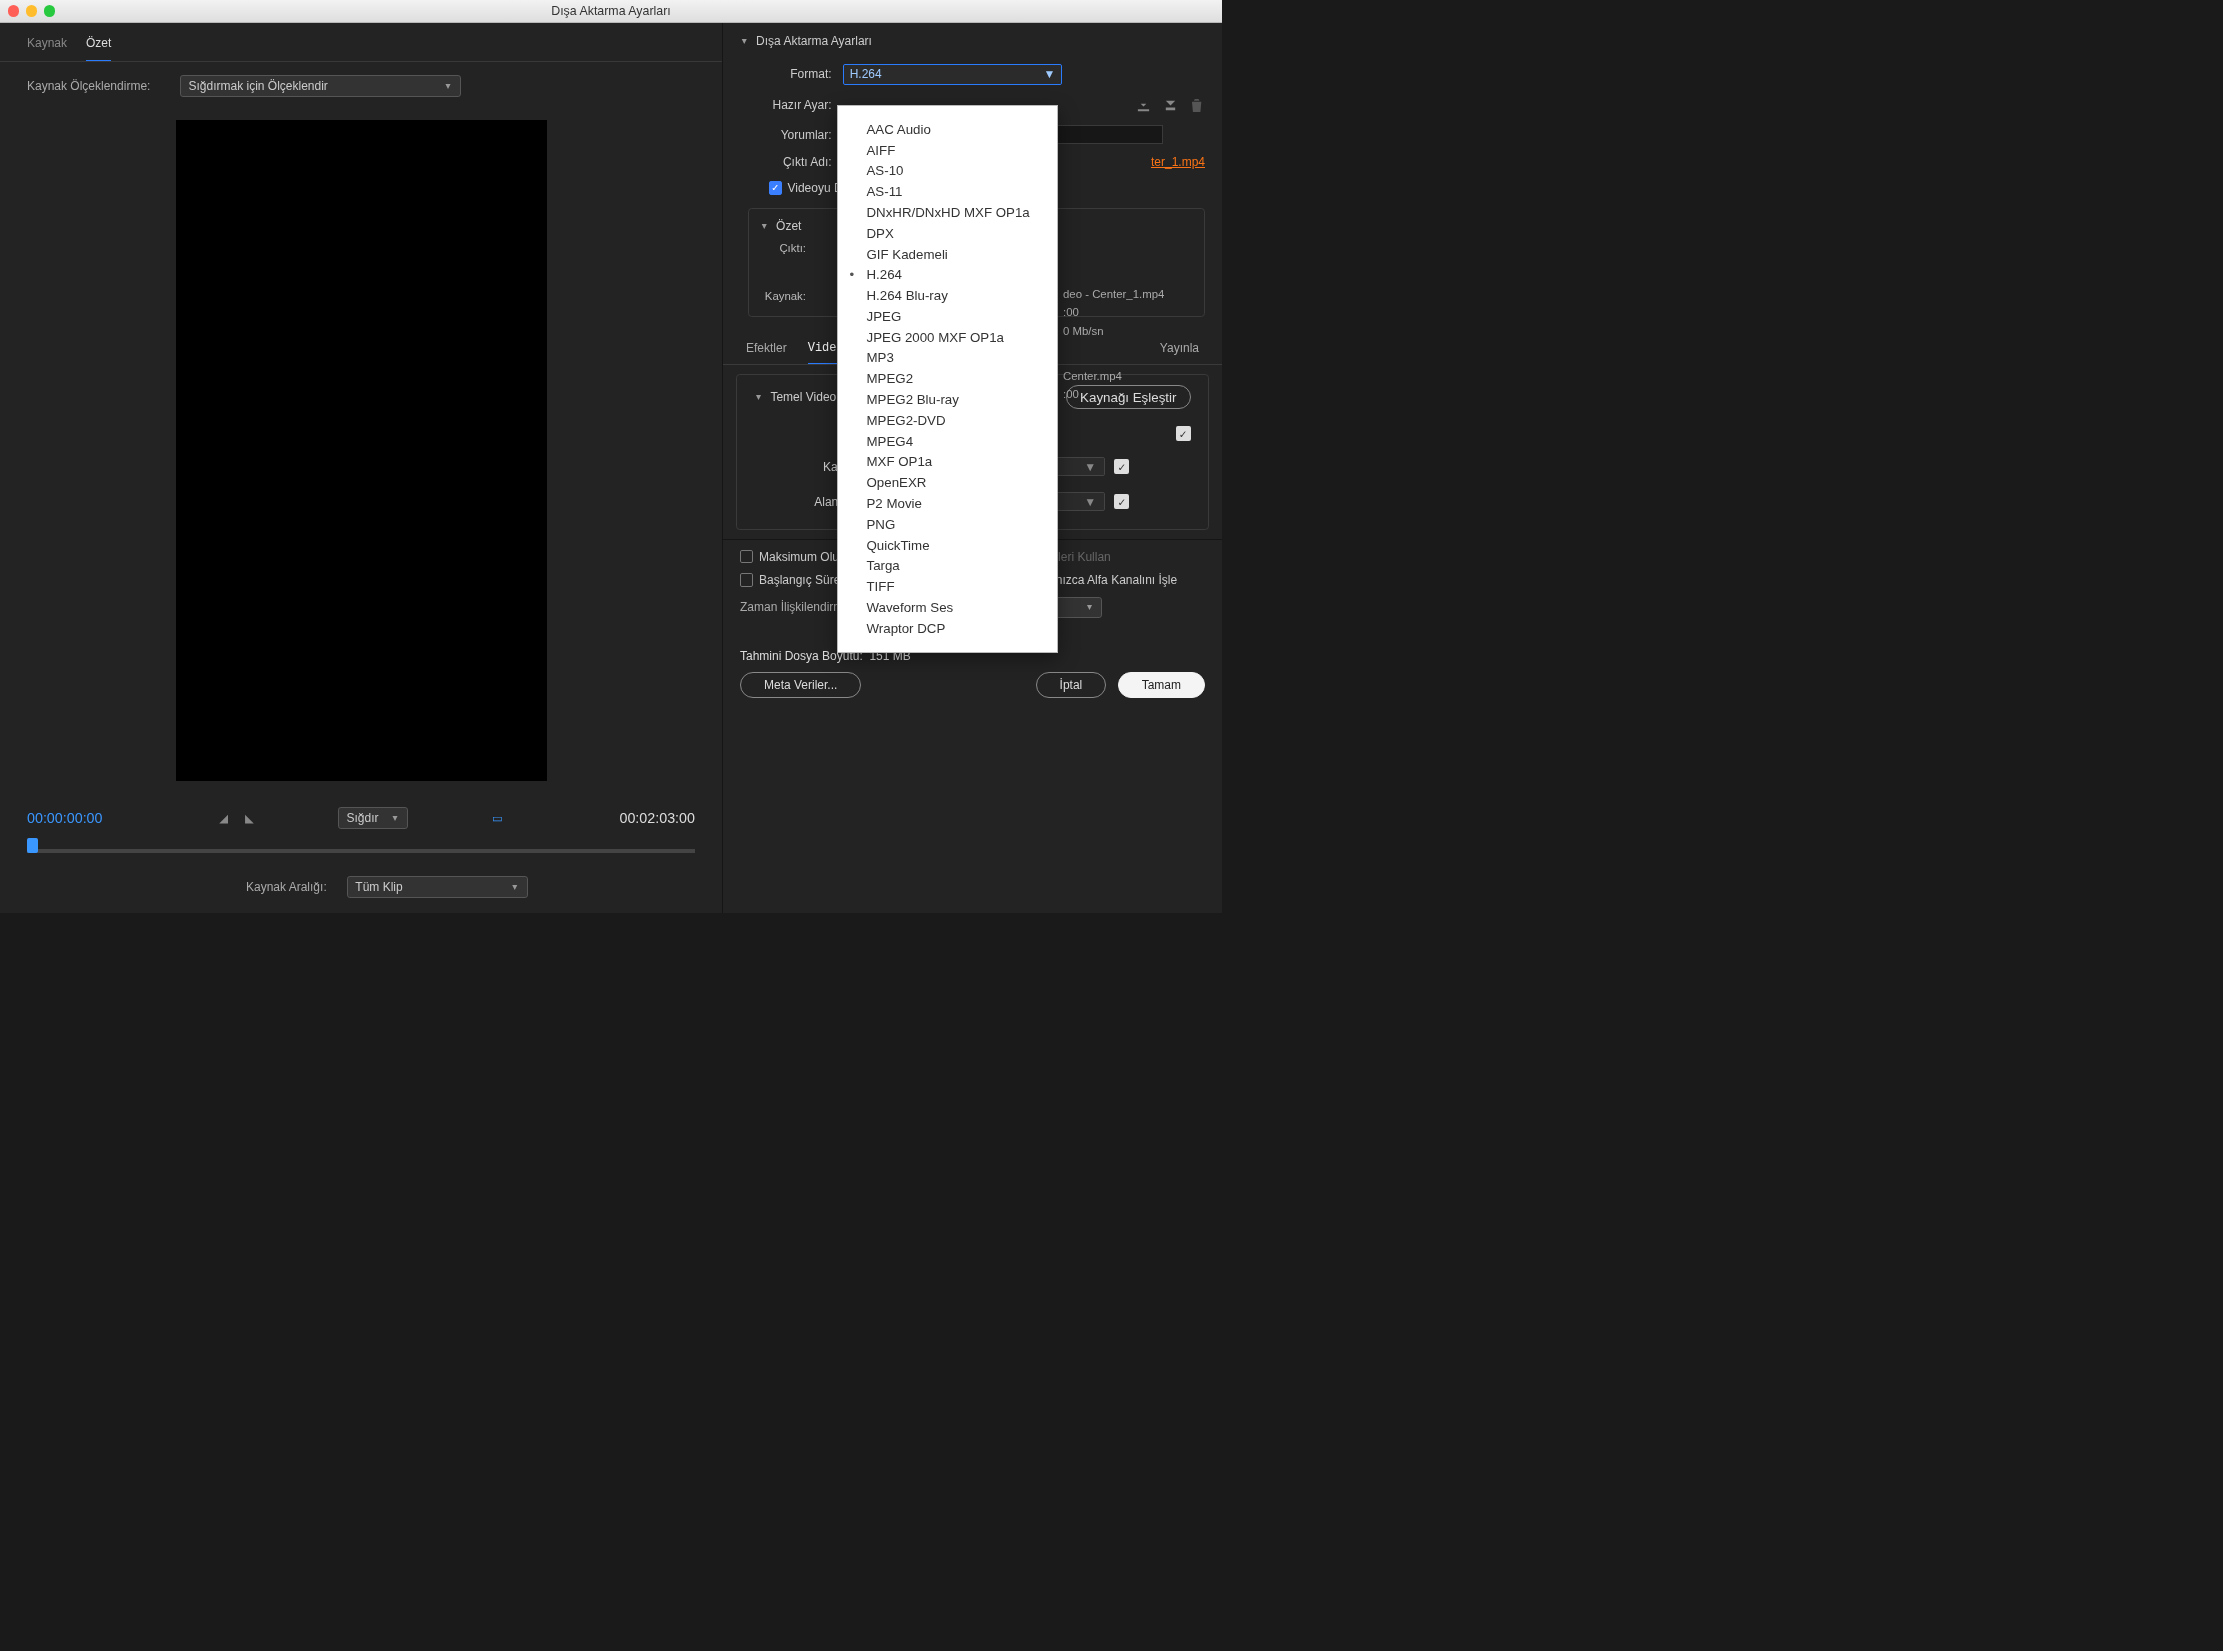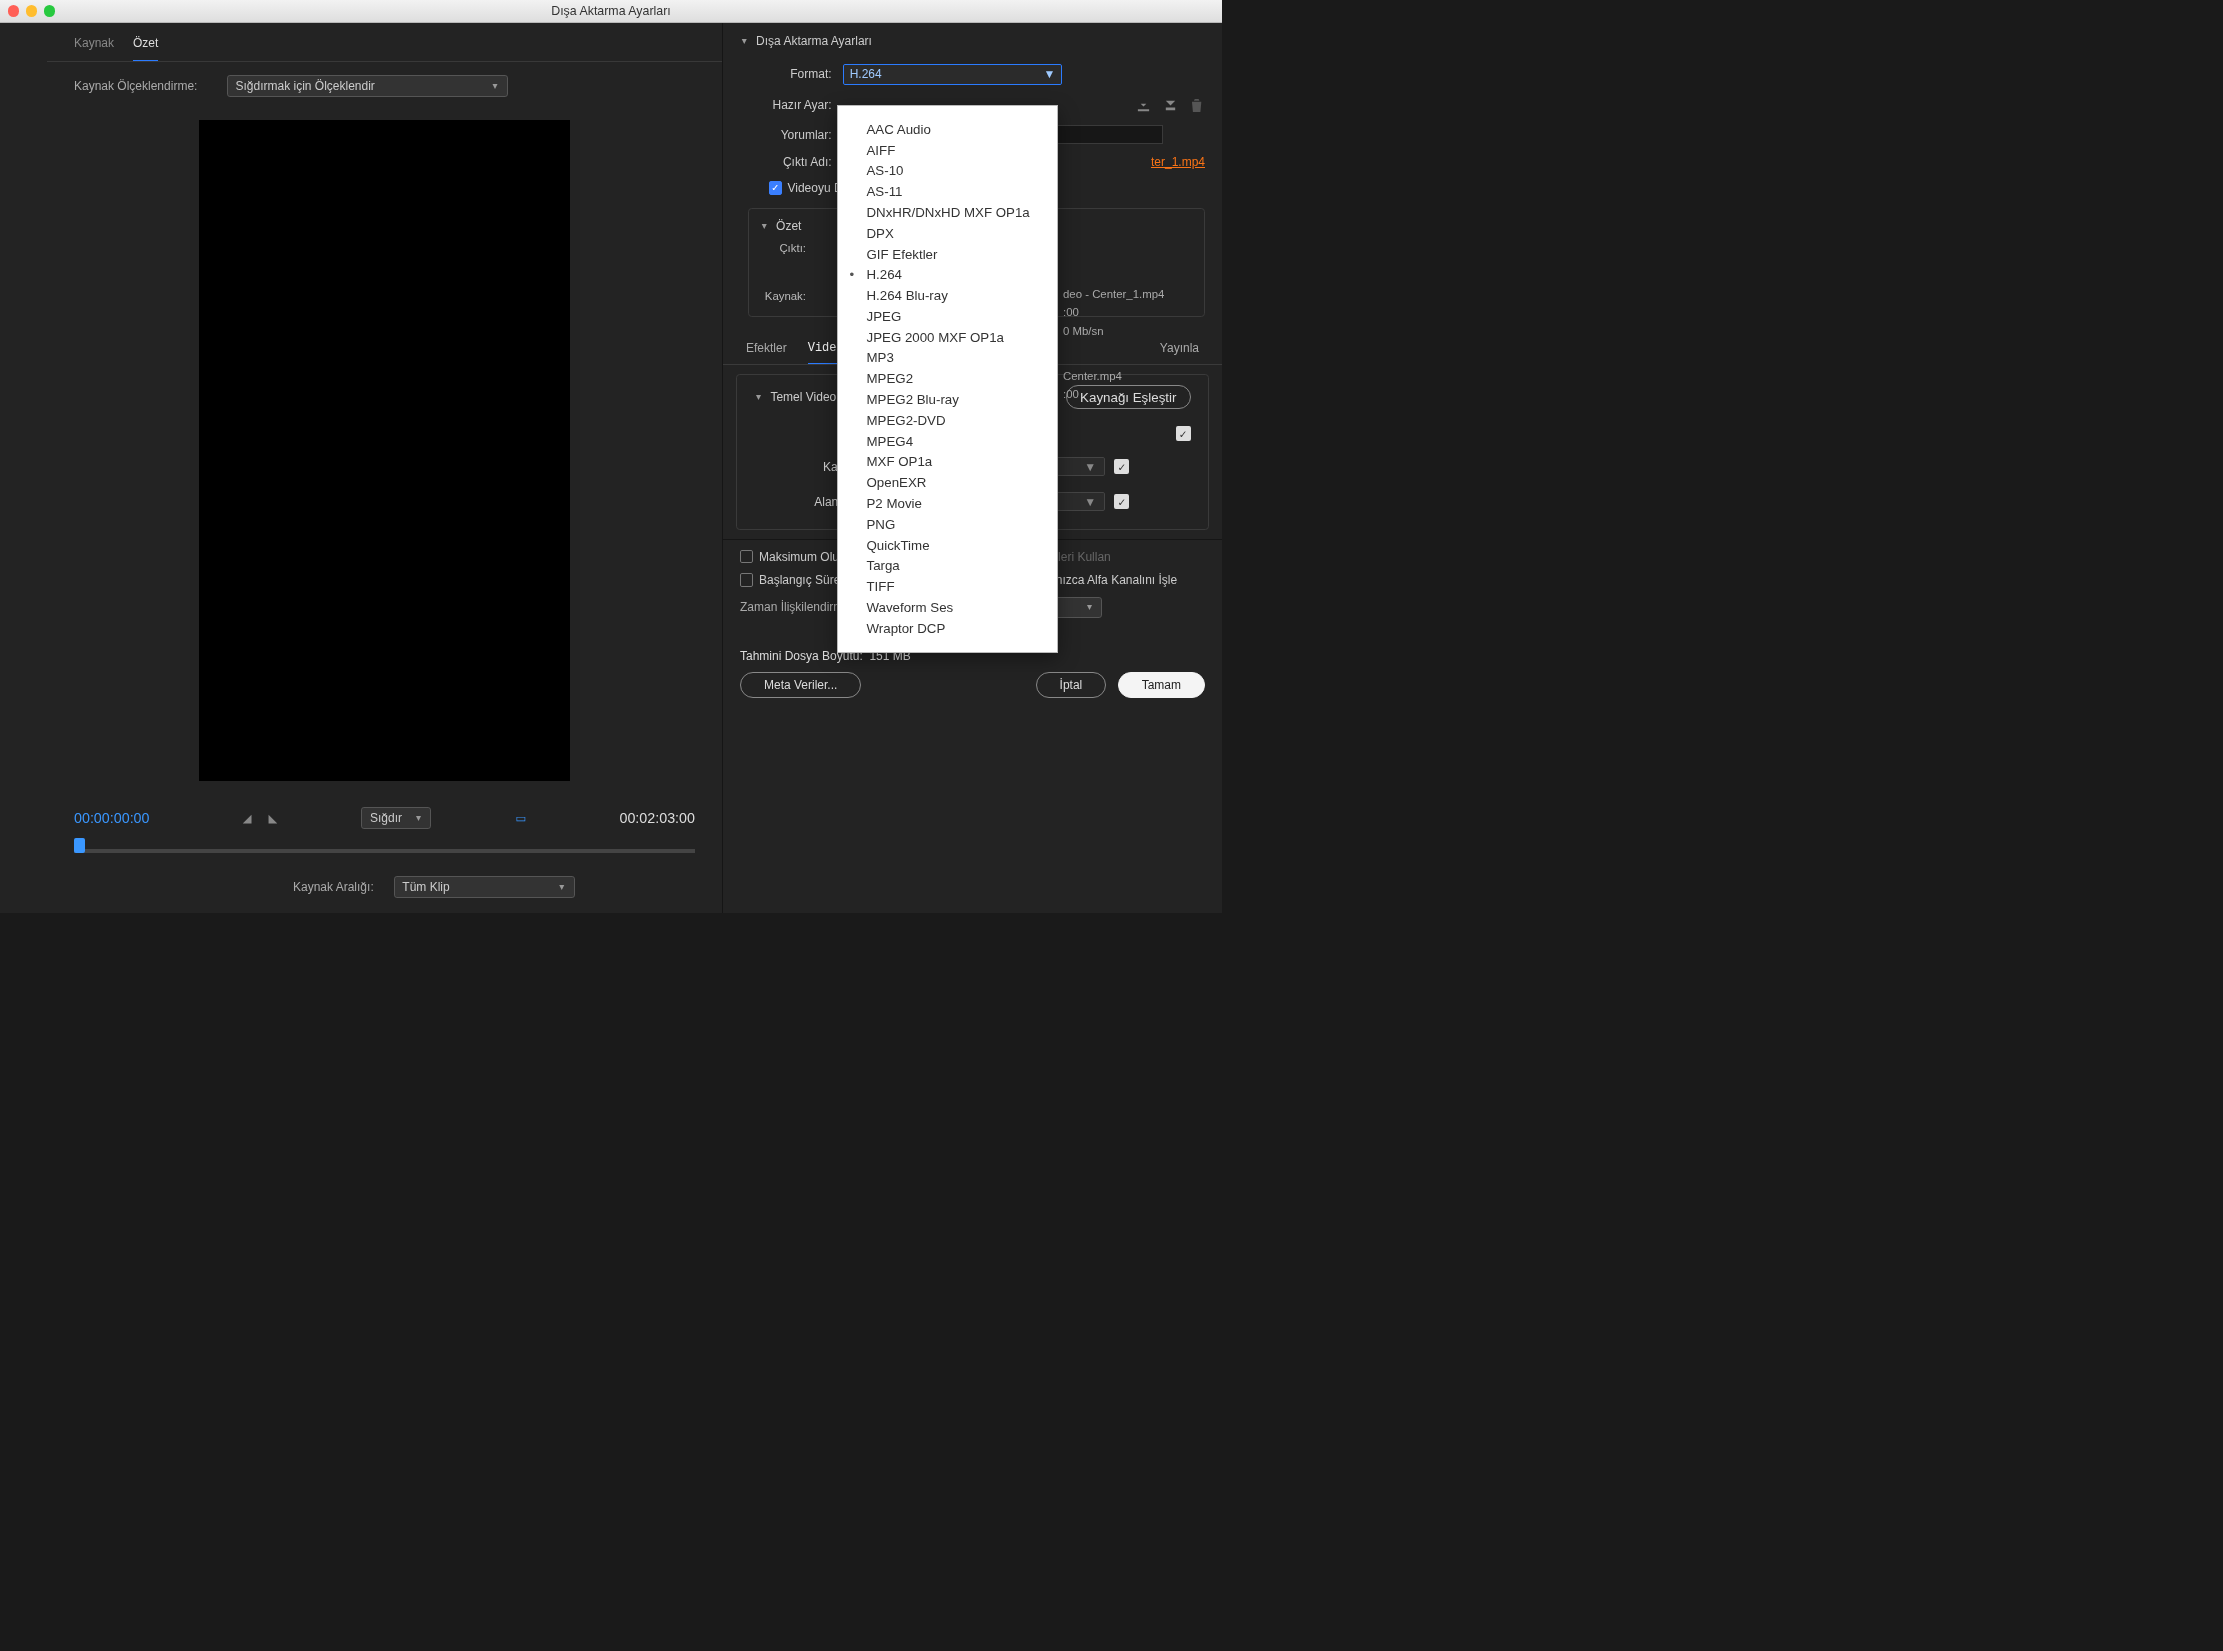--- a/index.html
+++ b/index.html
@@ -57,21 +57,20 @@
   height: calc(100% - 23px);
   background: #232323;
 }
 
 .left-panel {
   width: 723px;
   background: #232323;
   border-right: 1px solid #151515;
   display: flex;
   flex-direction: column;
-  padding-left: 47px;
 }
 .left-tabs {
   display: flex;
   gap: 19px;
   padding: 9.5px 0 0 27px;
   border-bottom: 1px solid #383838;
 }
 .left-tab {
   padding: 3.8px 0 9.5px;
   cursor: pointer;
@@ -606,21 +605,21 @@
     <div>Center.mp4<br>:00</div>
   </div>
 
   <div class="format-popup" id="format-popup">
       <div class="format-item">AAC Audio</div>
       <div class="format-item">AIFF</div>
       <div class="format-item">AS-10</div>
       <div class="format-item">AS-11</div>
       <div class="format-item">DNxHR/DNxHD MXF OP1a</div>
       <div class="format-item">DPX</div>
-      <div class="format-item">GIF Efektler</div>
+      <div class="format-item">GIF Kademeli</div>
       <div class="format-item selected">H.264</div>
       <div class="format-item">H.264 Blu-ray</div>
       <div class="format-item">JPEG</div>
       <div class="format-item">JPEG 2000 MXF OP1a</div>
       <div class="format-item">MP3</div>
       <div class="format-item">MPEG2</div>
       <div class="format-item">MPEG2 Blu-ray</div>
       <div class="format-item">MPEG2-DVD</div>
       <div class="format-item">MPEG4</div>
       <div class="format-item">MXF OP1a</div>

